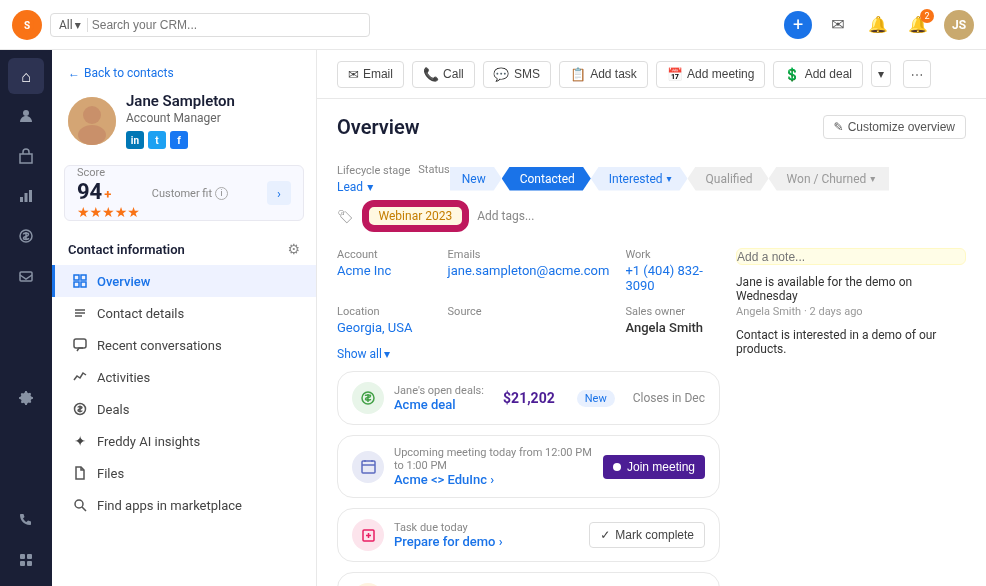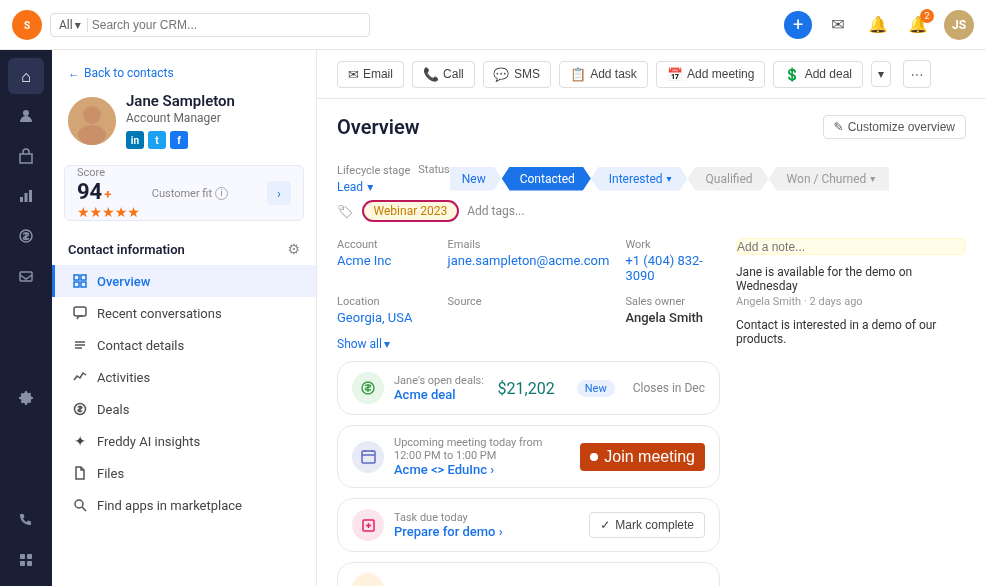--- a/index.html
+++ b/index.html
@@ -59,48 +59,48 @@
     
     .overview-section { padding: 16px 20px; background: #fff; margin-bottom: 8px; }
     .overview-title { font-size: 20px; font-weight: 600; color: #1a1f36; margin-bottom: 14px; }
 
     
     .lifecycle-row { display: flex; align-items: center; margin-bottom: 6px; }
     .lifecycle-stage { display: flex; align-items: center; gap: 4px; font-size: 12px; color: #1a73e8; cursor: pointer; }
 
     
     .tags-row { display: flex; align-items: center; gap: 8px; margin-bottom: 16px; }
-    .tag { background: #fff8e1; color: #c47d00; border: 2px solid #be185d; border-radius: 12px; padding: 2px 10px; font-size: 12px; display: flex; align-items: center; gap: 4px; }
+    .tag { background: #fff8e1; color: #c47d00; border: 7px solid #be185d; border-radius: 12px; padding: 2px 10px; font-size: 12px; display: flex; align-items: center; gap: 4px; }
     .add-tag { color: #888; font-size: 12px; cursor: pointer; }
 
     
     .info-grid { display: grid; grid-template-columns: 1fr 1fr 1fr; gap: 12px 16px; margin-bottom: 12px; }
     .info-item label { font-size: 11px; color: #888; display: block; margin-bottom: 2px; }
     .info-item .value { font-size: 13px; color: #333; }
     .info-item .value.link { color: #1a73e8; cursor: pointer; }
     .info-item .value.bold { font-weight: 500; }
     .show-all { color: #1a73e8; font-size: 12px; cursor: pointer; display: flex; align-items: center; gap: 2px; margin-top: 4px; }
 
     
     .card { background: #fff; border-radius: 16px; border: 1px solid #e8e8e8; margin-bottom: 10px; overflow: hidden; }
     .deal-card { padding: 10px 14px; display: flex; align-items: center; gap: 10px; }
     .deal-icon { width: 32px; height: 32px; background: #e8f5e9; border-radius: 50%; display: flex; align-items: center; justify-content: center; color: #43a047; font-size: 16px; flex-shrink: 0; }
     .deal-info { flex: 1; }
     .deal-sub { font-size: 11px; color: #888; }
     .deal-name { color: #1a73e8; font-size: 13px; cursor: pointer; font-weight: 500; }
-    .deal-amount { font-size: 16px; font-weight: 400; color: #0f766e; margin-left: auto; }
+    .deal-amount { font-size: 14px; font-weight: 700; color: #4c1d95; margin-left: auto; }
     .deal-badge { background: #e8f0fe; color: #1a73e8; border-radius: 12px; padding: 2px 8px; font-size: 11px; margin-left: 12px; }
     .deal-closes { color: #888; font-size: 12px; margin-left: 8px; }
 
     .meeting-card { padding: 10px 14px; display: flex; align-items: center; gap: 10px; }
     .meeting-icon { width: 32px; height: 32px; background: #e8eaf6; border-radius: 50%; display: flex; align-items: center; justify-content: center; color: #5c6bc0; font-size: 15px; flex-shrink: 0; }
     .meeting-info { flex: 1; }
     .meeting-sub { font-size: 11px; color: #888; }
     .meeting-name { color: #1a73e8; font-size: 13px; cursor: pointer; font-weight: 500; }
-    .join-btn { display: flex; align-items: center; gap: 6px; background: #c2410c; color: #fff; border: none; border-radius: 4px; padding: 5px 10px; font-size: 16px; cursor: pointer; }
+    .join-btn { display: flex; align-items: center; gap: 6px; background: #4c1d95; color: #fff; border: none; border-radius: 4px; padding: 5px 10px; font-size: 12px; cursor: pointer; }
     .join-dot { width: 8px; height: 8px; background: #fff; border-radius: 50%; }
 
     .task-card { padding: 10px 14px; display: flex; align-items: center; gap: 10px; }
     .task-icon { width: 32px; height: 32px; background: #fce4ec; border-radius: 50%; display: flex; align-items: center; justify-content: center; color: #e91e63; font-size: 15px; flex-shrink: 0; }
     .task-info { flex: 1; }
     .task-sub { font-size: 11px; color: #888; }
     .task-name { color: #1a73e8; font-size: 13px; cursor: pointer; font-weight: 500; }
     .mark-btn { display: flex; align-items: center; gap: 5px; border: 1px solid #ddd; border-radius: 4px; padding: 5px 10px; font-size: 12px; cursor: pointer; background: #fff; color: #444; }
 
     .email-card { padding: 10px 14px; display: flex; align-items: center; gap: 10px; }
@@ -265,35 +265,35 @@
                 <rect x="8" y="1" width="5" height="5"></rect>
                 <rect x="1" y="8" width="5" height="5"></rect>
                 <rect x="8" y="8" width="5" height="5"></rect>
               </svg>
           </span>
           <span>Overview</span>
         </li>
         <li class="nav-item">
           <span class="nav-item-icon">
             <svg width="14" height="14" viewBox="0 0 14 14" fill="none" stroke="#555" stroke-width="1.5">
-                <rect x="1" y="1" width="12" height="9" rx="2"></rect>
-                <path d="M4 13l2-3h4"></path>
-              </svg>
-          </span>
-          <span>Recent conversations</span>
-        </li>
-        <li class="nav-item">
-          <span class="nav-item-icon">
-            <svg width="14" height="14" viewBox="0 0 14 14" fill="none" stroke="#555" stroke-width="1.5">
                 <line x1="2" y1="4" x2="12" y2="4"></line>
                 <line x1="2" y1="7" x2="12" y2="7"></line>
                 <line x1="2" y1="10" x2="9" y2="10"></line>
               </svg>
           </span>
           <span>Contact details</span>
+        </li>
+        <li class="nav-item">
+          <span class="nav-item-icon">
+            <svg width="14" height="14" viewBox="0 0 14 14" fill="none" stroke="#555" stroke-width="1.5">
+                <rect x="1" y="1" width="12" height="9" rx="2"></rect>
+                <path d="M4 13l2-3h4"></path>
+              </svg>
+          </span>
+          <span>Recent conversations</span>
         </li>
         <li class="nav-item">
           <span class="nav-item-icon">
             <svg width="14" height="14" viewBox="0 0 14 14" fill="none" stroke="#555" stroke-width="1.5">
                 <polyline points="1,10 4,6 7,8 10,3 13,5"></polyline>
               </svg>
           </span>
           <span>Activities</span>
         </li>
         <li class="nav-item">

